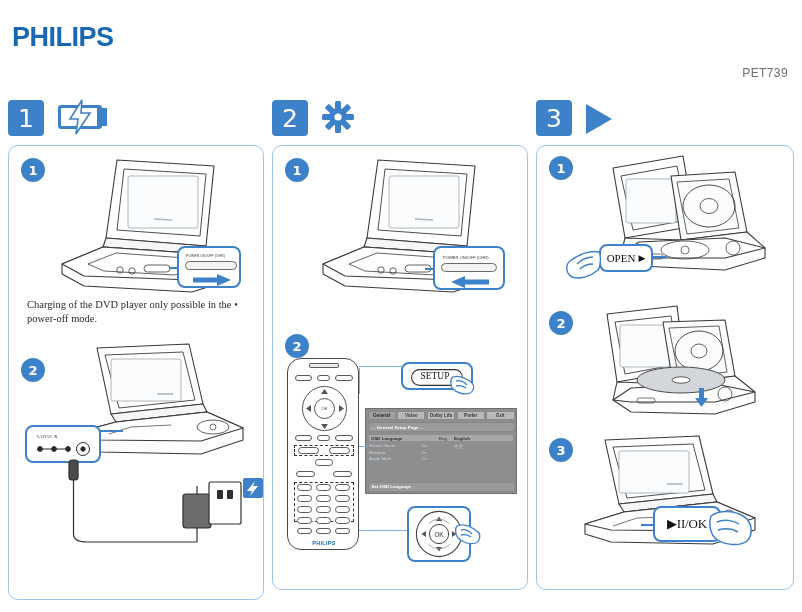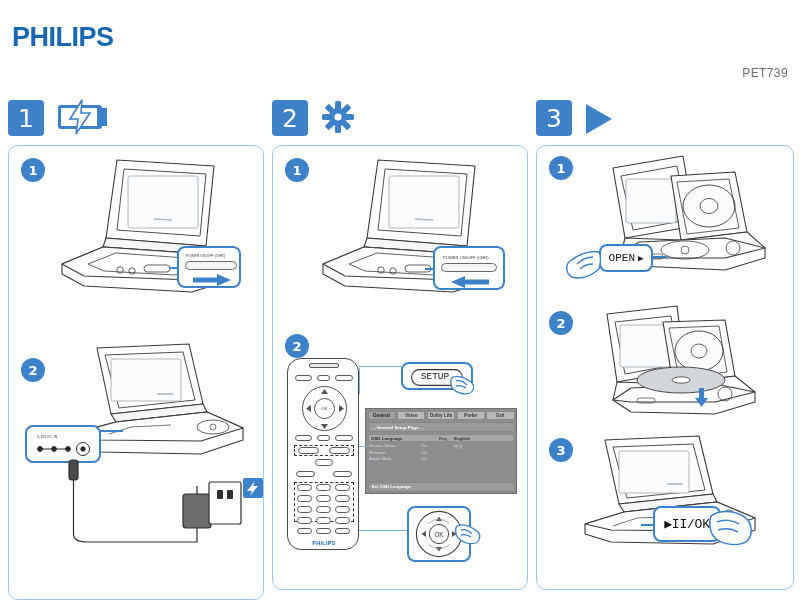--- a/index.html
+++ b/index.html
@@ -81,21 +81,21 @@
   }
 
   
   .callout{
     position:absolute;border:2px solid #3d81c9;border-radius:8px;
     background:#ffffff;box-sizing:border-box;
     display:flex;align-items:center;justify-content:center;
   }
   .callout-text{
     font-size:10px;color:#111;white-space:nowrap;
-    font-family:Liberation Mono, monospace;
+    font-family:Liberation Serif, serif;
   }
   .tiny-label{
     position:absolute;font-size:3.4px;color:#333;white-space:nowrap;
     letter-spacing:0.1px;font-family:"Liberation Sans", sans-serif;
   }
   .switch-pill{
     position:absolute;border:1.2px solid #6b6b6b;border-radius:5px;
     background:#f4f4f4;box-sizing:border-box;
   }
 
@@ -247,20 +247,21 @@
         <svg style="position:absolute;left:14px;top:26px;" width="38" height="12" viewBox="0 0 38 12">
           <g fill="#3d81c9">
               <rect x="0" y="3.5" width="26" height="5"></rect>
               <polygon points="24,0 38,6 24,12"></polygon>
             </g>
         </svg>
       </div>
     </div>
     <div class="lead" style="left:160px;top:121px;width:10px;height:1.6px;"></div>
 
+    <div class="note" style="left:18px;top:152px;width:224px;">Charging of the DVD player only possible in the • power-off mode.</div>
 
     <div class="substep" style="left:12px;top:212px;">2</div>
 
     <div class="dev" style="left:52px;top:196px;">
       <svg width="190" height="120" viewBox="0 0 190 120">
         <g fill="none" stroke="#3a3a3a" stroke-width="1.1" stroke-linejoin="round">
           <path d="M36 6 L128 2 L142 62 L50 72 Z"></path>
           <path d="M44 13 L122 10 L134 58 L58 66 Z" stroke-width="0.9"></path>
           <rect x="50" y="17" width="70" height="42" rx="2" fill="#fbfcfd" stroke="#9aa5ad" stroke-width="0.8"></rect>
           <path d="M50 72 L142 62 L146 70 L55 80 Z" fill="#f4f6f8"></path>

